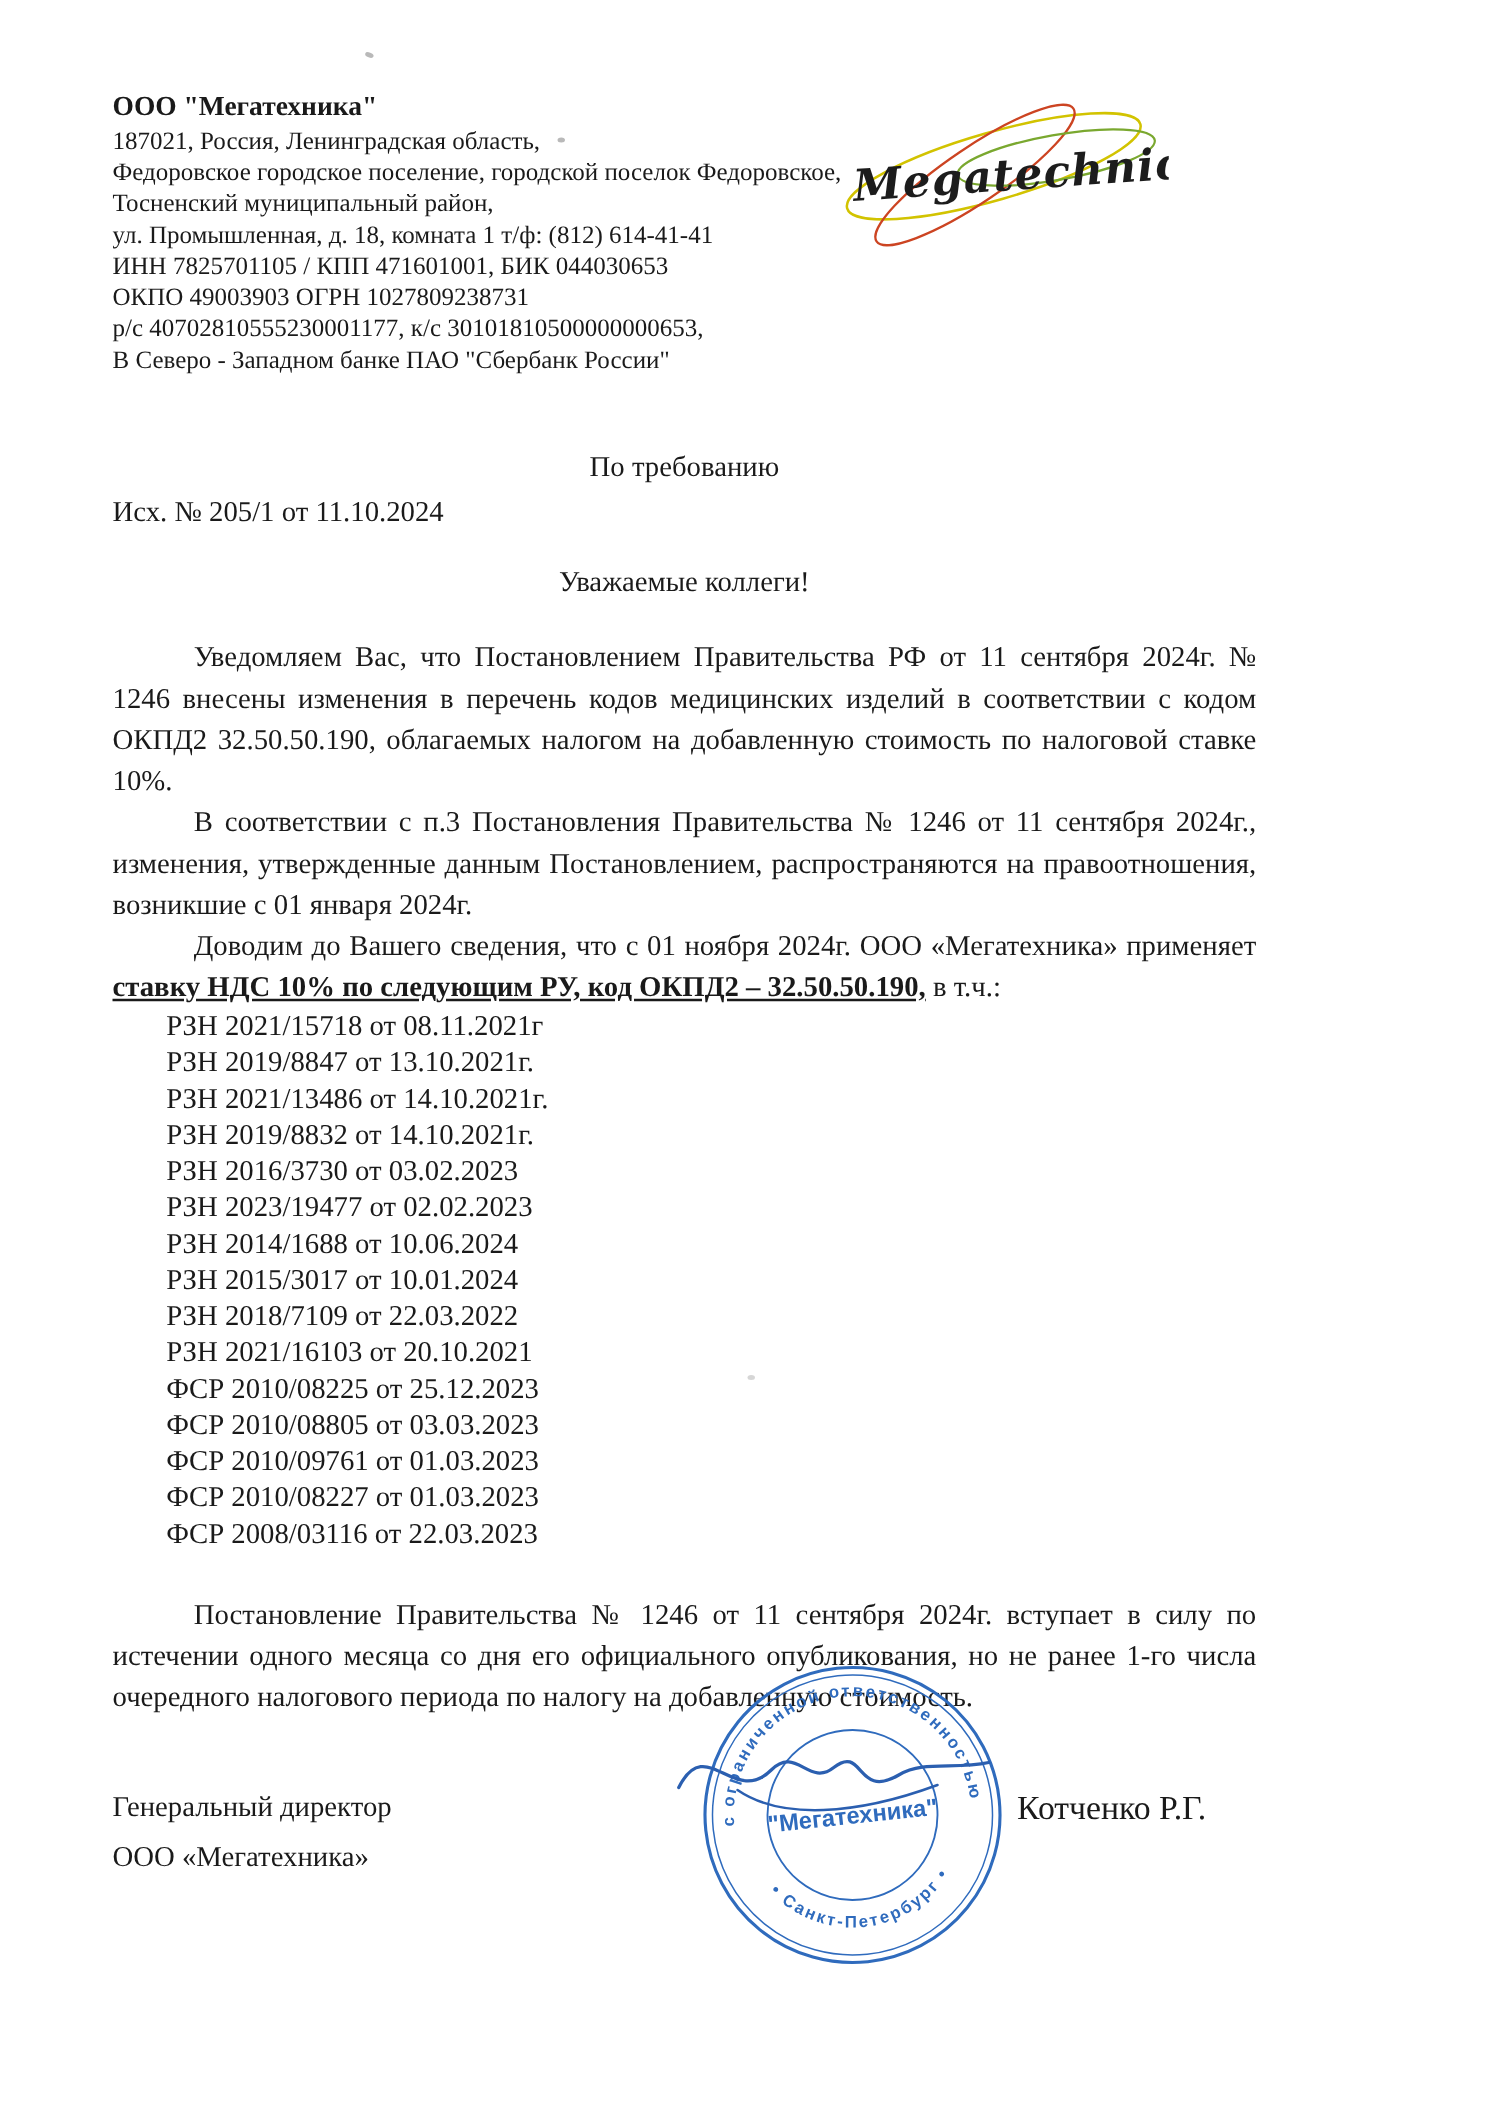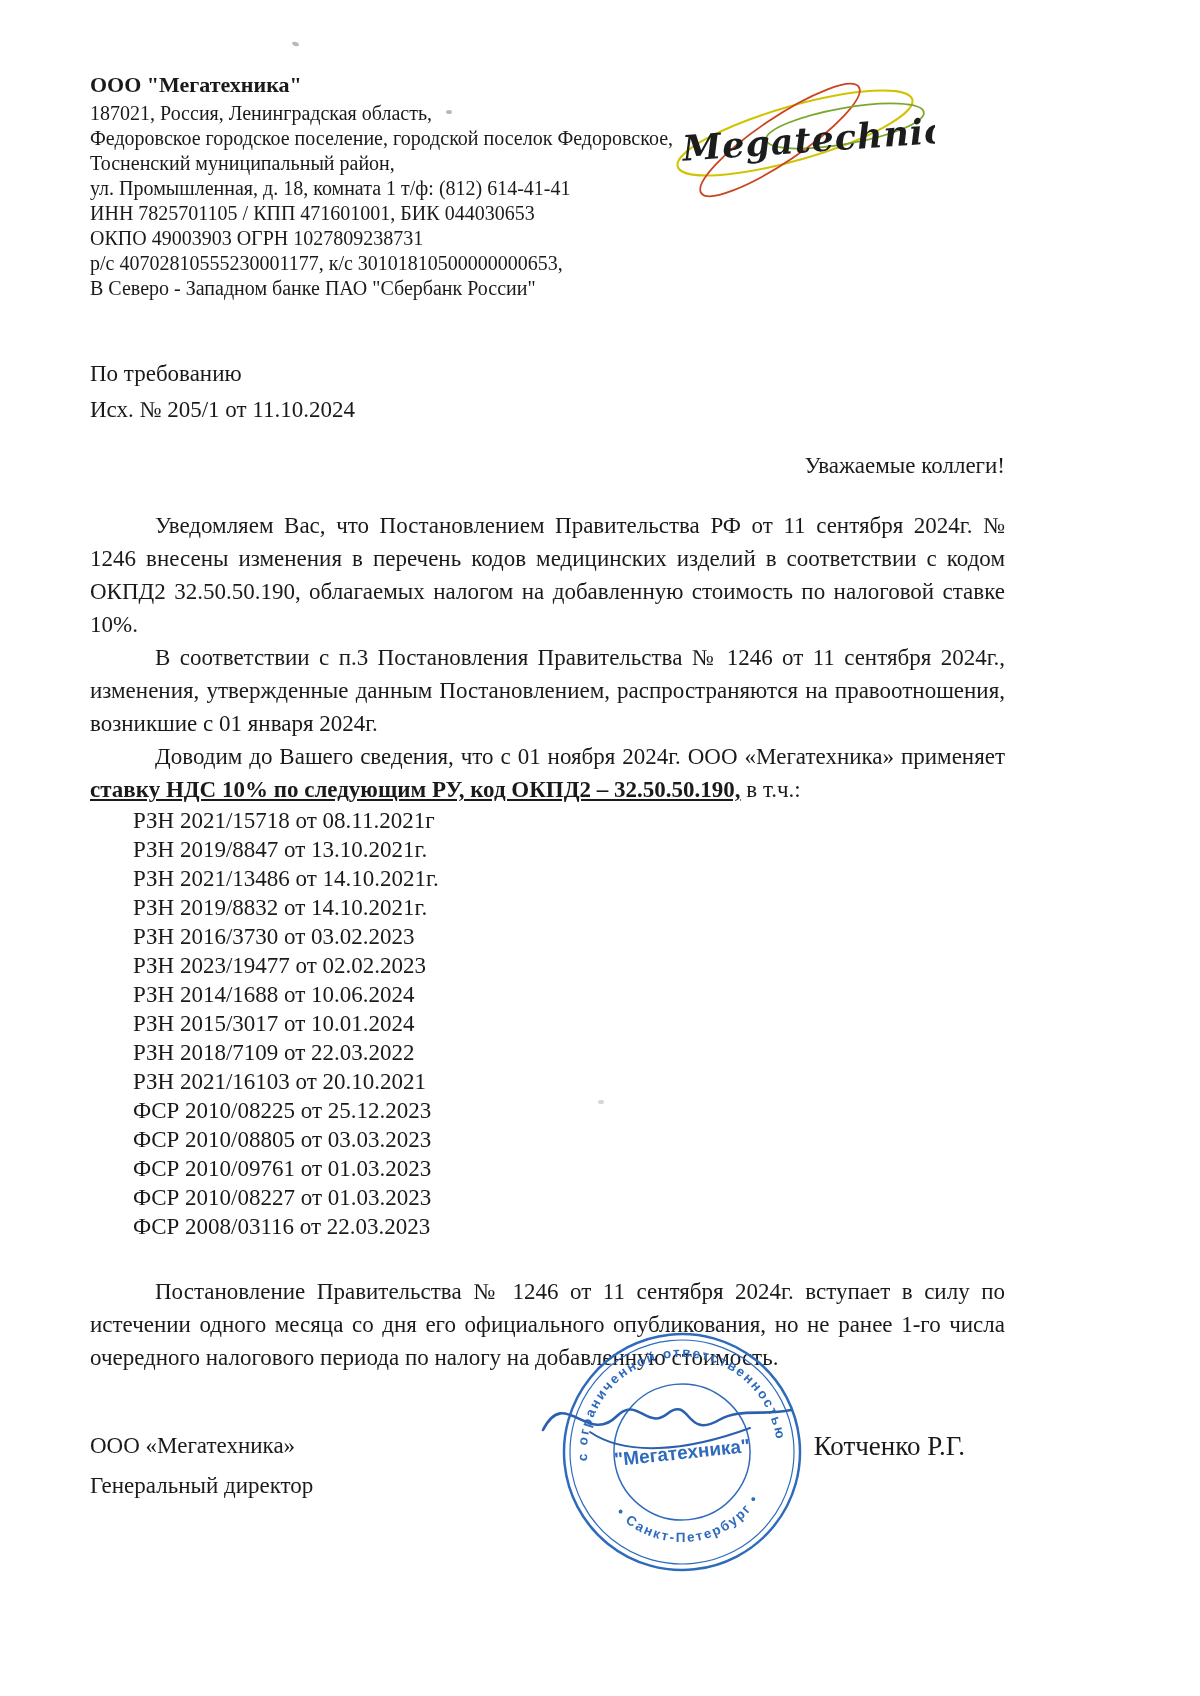--- a/index.html
+++ b/index.html
@@ -16,24 +16,24 @@
   }
   .content { padding: 72px 195px 0 90px; }
 
   
   .company-name { font-size: 22px; font-weight: bold; margin-bottom: 3px; }
   .addr { font-size: 20px; line-height: 25px; }
 
   .logo { position: absolute; left: 660px; top: 78px; }
 
   
-  .ref-right { margin-top: 58px; font-size: 23px; text-align: left; line-height: 30px; }
+  .ref-right { margin-top: 58px; font-size: 23px; text-align: center; line-height: 30px; }
   .ref-left  { margin-top: 6px;  font-size: 23px; line-height: 30px; }
 
-  .salutation { margin-top: 26px; font-size: 23px; text-align: right; line-height: 30px; }
+  .salutation { margin-top: 26px; font-size: 23px; text-align: center; line-height: 30px; }
 
   .para {
     margin: 0;
     font-size: 23px;
     line-height: 33px;
     text-align: justify;
     text-indent: 65px;
   }
   .para:first-of-type { margin-top: 28px; }
   .bold-underline { font-weight: bold; text-decoration: underline; }
@@ -129,22 +129,22 @@
       <div class="reg-item">ФСР 2010/08805 от 03.03.2023</div>
       <div class="reg-item">ФСР 2010/09761 от 01.03.2023</div>
       <div class="reg-item">ФСР 2010/08227 от 01.03.2023</div>
       <div class="reg-item">ФСР 2008/03116 от 22.03.2023</div>
     </div>
 
     <p class="para closing">Постановление Правительства № 1246 от 11 сентября 2024г. вступает в силу по истечении одного месяца со дня его официального опубликования, но не ранее 1-го числа очередного налогового периода по налогу на добавленную стоимость.</p>
 
     <div class="sign-row">
       <div class="sign-left">
+        <div>Генеральный директор</div>
         <div>ООО «Мегатехника»</div>
-        <div>Генеральный директор</div>
       </div>
       <div class="sign-name">Котченко Р.Г.</div>
     </div>
 
   </div>
 
   <svg class="stamp" width="260" height="260" viewBox="0 0 260 260">
     <circle cx="130" cy="130" r="118" fill="none" stroke="#2f6bbd" stroke-width="2.5"></circle>
     <circle cx="130" cy="130" r="112" fill="none" stroke="#2f6bbd" stroke-width="1.2"></circle>
     <circle cx="130" cy="130" r="68" fill="none" stroke="#2f6bbd" stroke-width="1.5"></circle>

